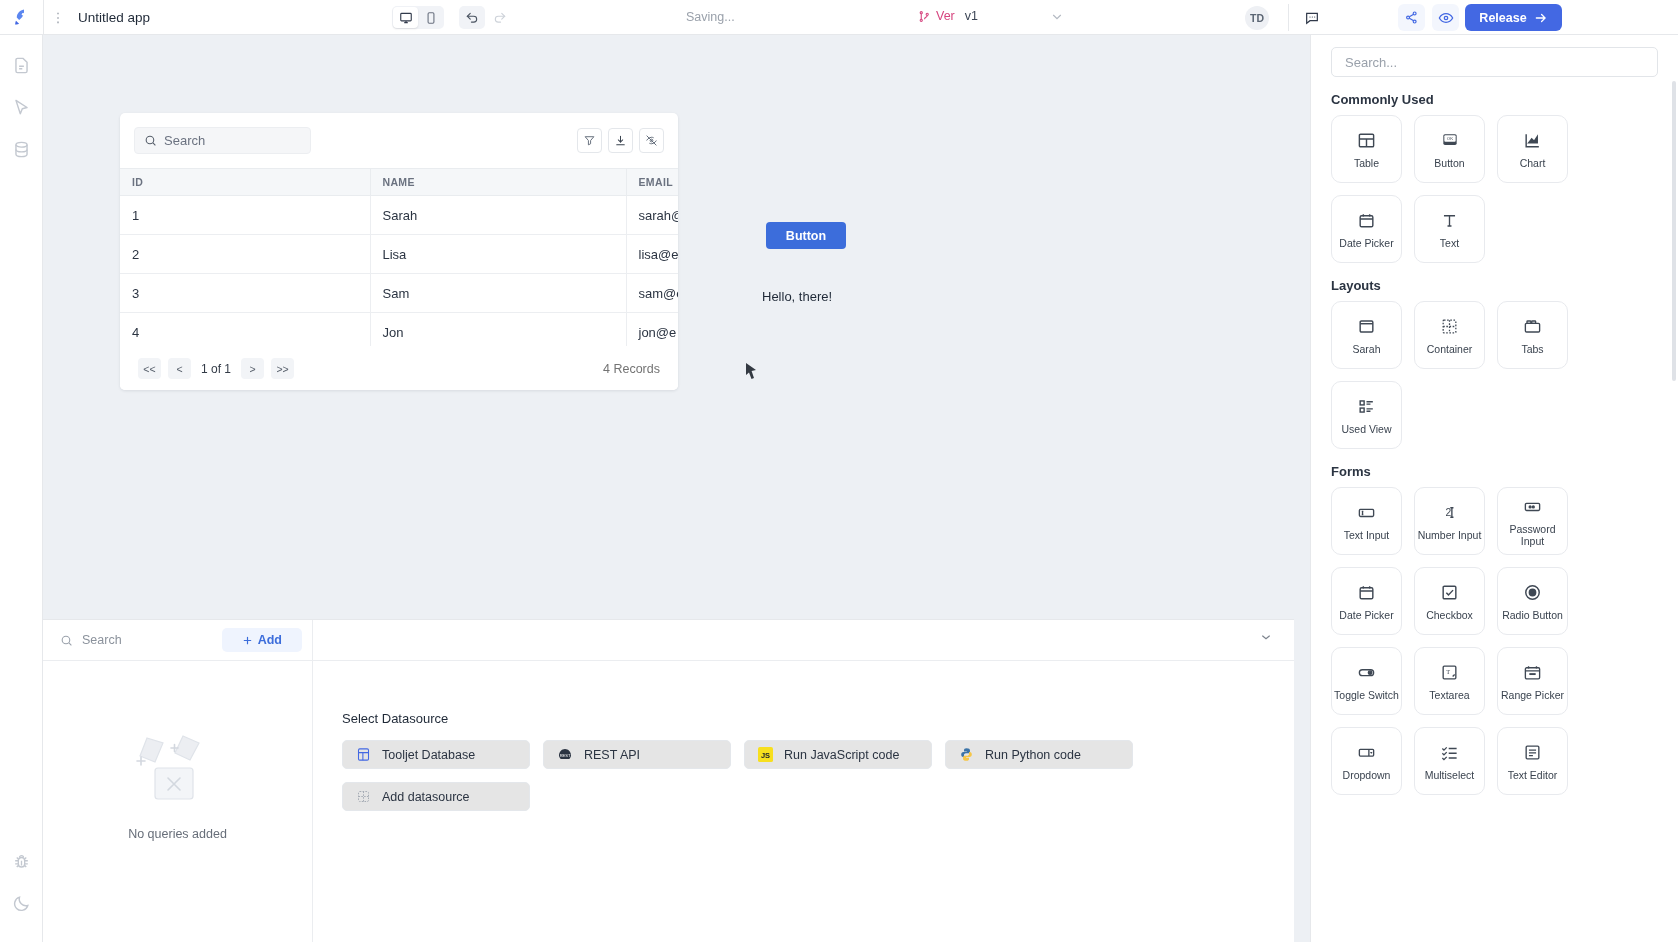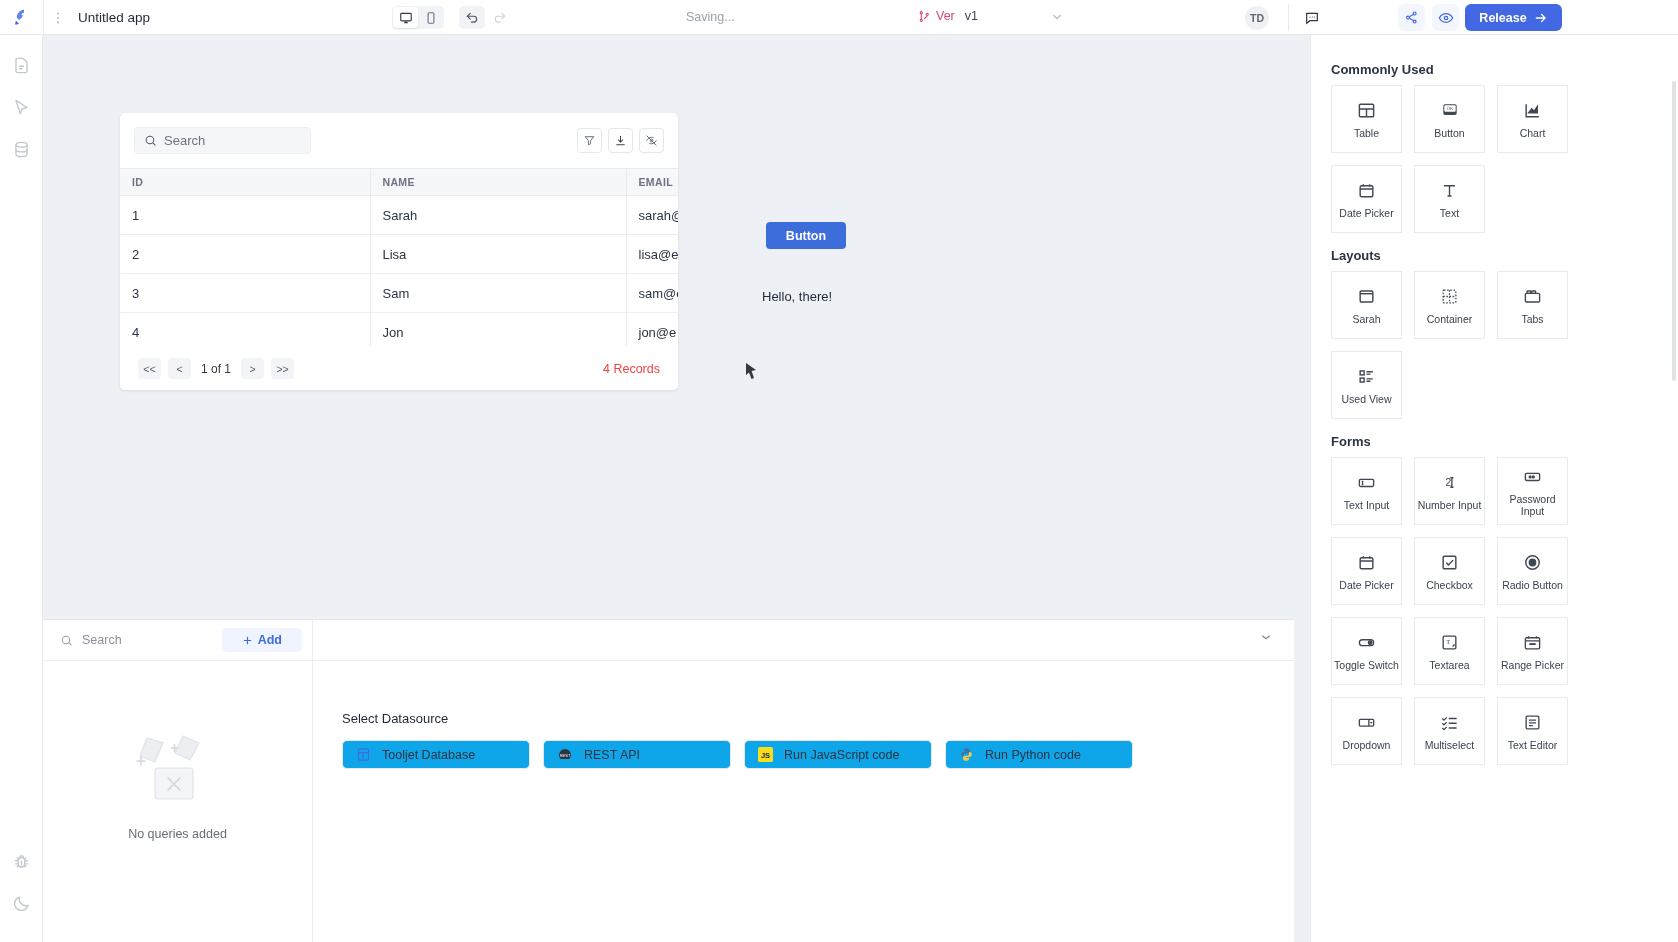--- a/index.html
+++ b/index.html
@@ -91,21 +91,21 @@
   }
   .col-id { width:250px; } .col-name { width:256px; } .col-email { width:180px; }
   .tbl-foot {
     position:absolute; left:0; bottom:0; width:100%; height:44px; background:#fff;
     display:flex; align-items:center; padding:0 18px; justify-content:space-between;
     border-top:1px solid #fff;
   }
   .pager { display:flex; align-items:center; gap:7px; }
   .pg-btn { min-width:23px; height:21px; padding:0 5px; background:#f2f4f7; border:none; border-radius:4px; font-size:10.5px; color:#59616d; cursor:pointer; font-family:"Liberation Sans",sans-serif; }
   .pg-text { font-size:12px; color:#333b47; margin:0 3px; }
-  .rec-count { font-size:12.5px; color:#ef4444; }
+  .rec-count { font-size:12.5px; color:#737373; }
   
   .btnwidget {
     position:absolute; left:723px; top:187px; width:80px; height:27px;
     background:#3c6ddb; color:#fff; border:none; border-radius:4px;
     font-size:12.5px; font-weight:700; cursor:pointer; font-family:"Liberation Sans",sans-serif;
   }
   .textwidget { position:absolute; left:719px; top:254px; font-size:13px; color:#1f2937; font-weight:500;text-align:center; }
   .cursor-arrow { position:absolute; left:702px; top:327px; }
 
   
@@ -123,40 +123,40 @@
     display:flex; align-items:center; gap:5px; font-family:"Liberation Sans",sans-serif;
   }
   .bp-right-head { flex:1; height:41px; display:flex; align-items:center; justify-content:flex-end; padding-right:20px; }
   .bp-body { display:flex; height:282px; }
   .bp-left { width:270px; height:282px; border-right:1px solid #ebedf0; display:flex; flex-direction:column; align-items:center; justify-content:center; padding-bottom:40px; }
   .empty-text { font-size:12.5px; color:#676e79; margin-top:18px; }
   .bp-right { flex:1; padding:50px 0 0 29px; }
   .ds-title { font-size:13px; color:#1f2937; font-weight:500; margin-bottom:14px; }
   .ds-row { display:flex; gap:13px; margin-bottom:13px; }
   .ds-card {
-    width:188px; height:29px; border:1px solid #e4e7eb; border-radius:5px; background:#0ea5e9;
+    width:188px; height:29px; border:1px solid #e4e7eb; border-radius:5px; background:#e5e5e5;
     display:flex; align-items:center; gap:11px; padding:0 13px; cursor:pointer;
   }
   .ds-card span { font-size:12.5px; color:#2b3442; white-space:nowrap; }
 
   
   .rightgap { position:absolute; left:1294px; top:35px; width:16px; height:907px; background:#edf0f4; }
   .rightpanel {
     position:absolute; left:1310px; top:35px; width:368px; height:907px;
     background:#fff; border-left:1px solid #e6e8eb; padding:12px 0 0 0; overflow:hidden;
   }
   .rp-search {
     margin:0 20px; height:30px; border:1px solid #e2e5e9; border-radius:5px;
     display:flex; align-items:center; padding:0 13px;
   }
   .rp-search span { font-size:13px; color:#9aa1ab; }
   .rp-group-title { font-size:13px; font-weight:700; color:#2b3442; margin:15px 0 8px 20px; }
   .rp-grid { display:grid; grid-template-columns:repeat(3, 71px); gap:12px; margin-left:20px; }
   .comp-card {
-    width:71px; height:68px; border:1px solid #e8eaee; border-radius:0; background:#fff;
+    width:71px; height:68px; border:1px solid #e8eaee; border-radius:10px; background:#fff;
     display:flex; flex-direction:column; align-items:center; justify-content:center; gap:6px;
     cursor:grab;
   }
   .comp-card .ci { height:22px; display:flex; align-items:center; justify-content:center; color:#444c57; }
   .comp-card .cl { font-size:10.5px; color:#3a434f; text-align:center; line-height:12px; max-width:66px; }
   .scrollthumb { position:absolute; right:2px; top:46px; width:4px; height:300px; background:#dfe2e7; border-radius:3px; }
 </style>
 </head>
 <body>
 
@@ -441,26 +441,38 @@
             <span>Run JavaScript code</span>
           </div>
           <div class="ds-card">
             <svg width="15" height="15" viewBox="0 0 24 24">
               <path d="M12 2c-3 0-4 1.4-4 3v2h4.5v1H7c-2 0-3.5 1.5-3.5 4s1.2 4 3 4H8v-3c0-1.8 1.4-3 3-3h4c1.5 0 2.5-1 2.5-2.5V5c0-1.6-1.5-3-5.5-3z" fill="#3c74a8"></path>
               <path d="M12 22c3 0 4-1.4 4-3v-2h-4.5v-1H17c2 0 3.5-1.5 3.5-4s-1.2-4-3-4H16v3c0 1.8-1.4 3-3 3H9c-1.5 0-2.5 1-2.5 2.5V19c0 1.6 1.5 3 5.5 3z" fill="#f6c648"></path>
             </svg>
             <span>Run Python code</span>
           </div>
         </div>
+        <div class="ds-row">
+          <div class="ds-card">
+            <svg width="15" height="15" viewBox="0 0 24 24" fill="none" stroke="#a6acb5" stroke-width="1.6" stroke-dasharray="2.5 2">
+              <rect x="4" y="4" width="16" height="16" rx="2"></rect>
+                <path d="M12 4v16M4 12h16" stroke-dasharray="2.5 2"></path>
+            </svg>
+            <span>Add datasource</span>
+          </div>
+        </div>
       </div>
     </div>
   </div>
 
   <div class="rightgap"></div>
   <div class="rightpanel">
+    <div class="rp-search">
+      <span>Search...</span>
+    </div>
 
     <div class="rp-group-title">Commonly Used</div>
     <div class="rp-grid">
       <div class="comp-card">
         <span class="ci">
           <svg width="19" height="19" viewBox="0 0 24 24" fill="none" stroke="#3f4854" stroke-width="1.8">
               <rect x="3" y="4" width="18" height="16" rx="1.5"></rect>
               <path d="M3 10h18M12 10v10"></path>
             </svg>
         </span>

